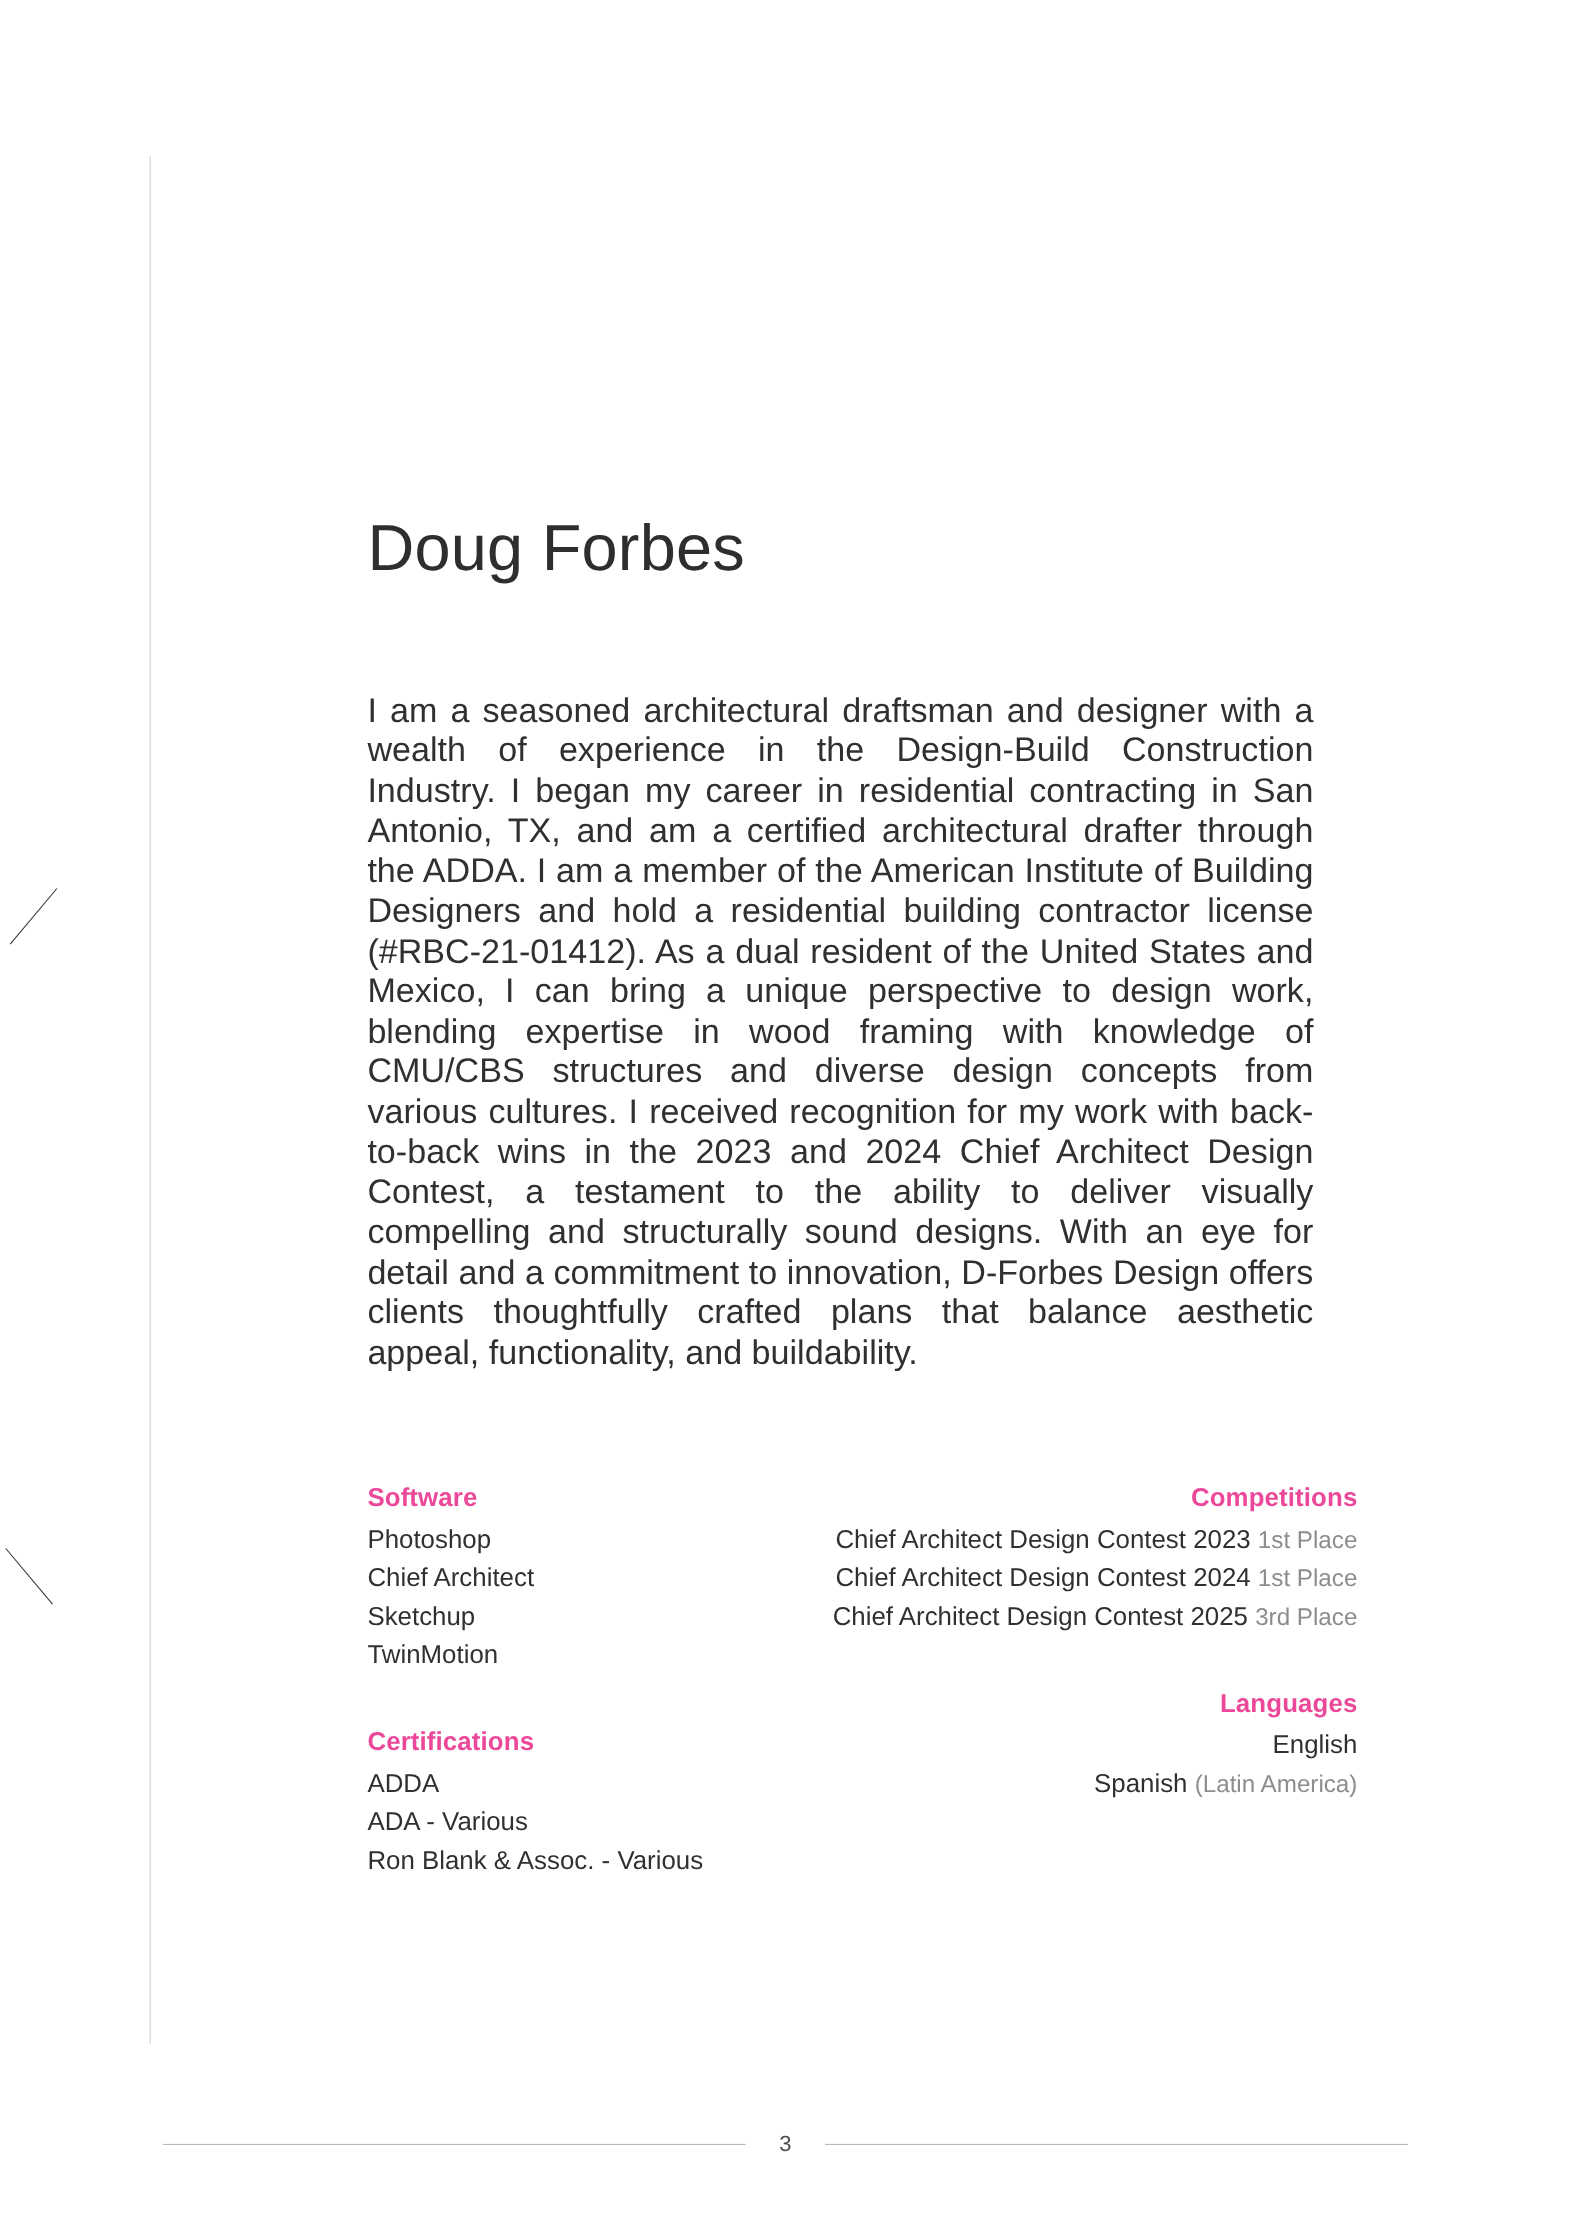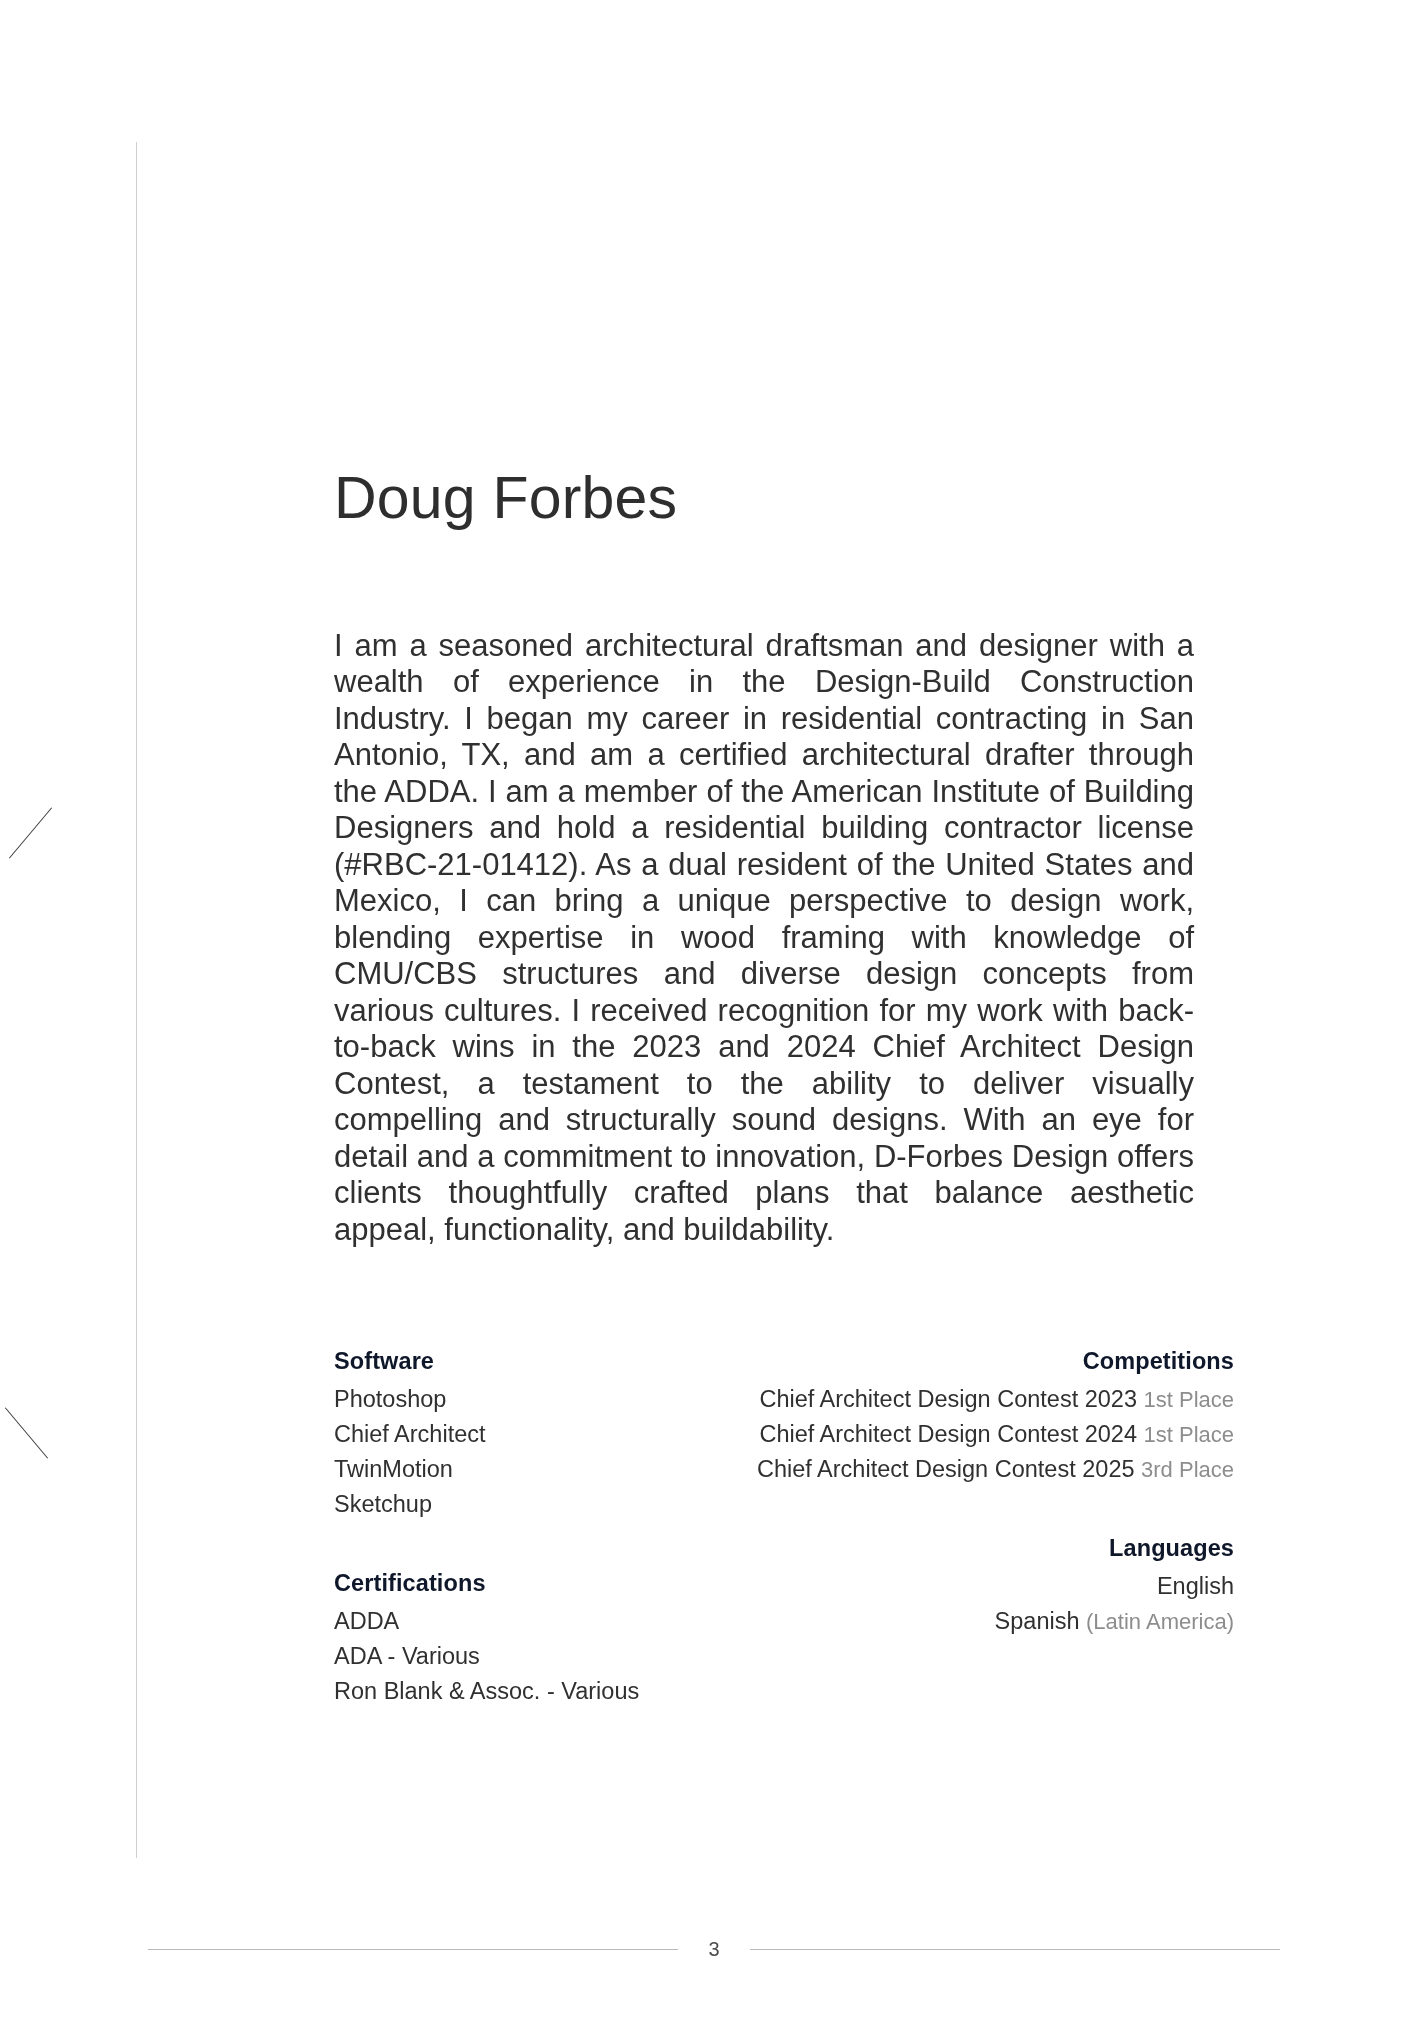--- a/index.html
+++ b/index.html
@@ -89,21 +89,21 @@
     text-align: right;
   }
 
   .block + .block {
     margin-top: 48px;
   }
   .block-title {
     font-size: 23.5px;
     font-weight: 700;
     letter-spacing: 0.1px;
-    color: #0f172a;
+    color: #ec4899;
     margin: 0 0 7px 0;
   }
   .item {
     font-size: 23.5px;
     line-height: 35px;
     color: #303030;
     white-space: nowrap;
   }
   .item .qualifier {
     color: #8d8d8d;
@@ -146,22 +146,22 @@
     <p class="summary">I am a seasoned architectural draftsman and designer with a wealth of experience in the Design-Build Construction Industry. I began my career in residential contracting in San Antonio, TX, and am a certified architectural drafter through the ADDA. I am a member of the American Institute of Building Designers and hold a residential building contractor license (#RBC-21-01412). As a dual resident of the United States and Mexico, I can bring a unique perspective to design work, blending expertise in wood framing with knowledge of CMU/CBS structures and diverse design concepts from various cultures. I received recognition for my work with back-to-back wins in the 2023 and 2024 Chief Architect Design Contest, a testament to the ability to deliver visually compelling and structurally sound designs. With an eye for detail and a commitment to innovation, D-Forbes Design offers clients thoughtfully crafted plans that balance aesthetic appeal, functionality, and buildability.</p>
 
     <div class="columns">
 
       <div class="col-left">
 
         <div class="block">
           <div class="block-title">Software</div>
           <div class="item">Photoshop</div>
           <div class="item">Chief Architect</div>
+          <div class="item">Sketchup</div>
           <div class="item">TwinMotion</div>
-          <div class="item">Sketchup</div>
         </div>
 
         <div class="block">
           <div class="block-title">Certifications</div>
           <div class="item">ADDA</div>
           <div class="item">ADA - Various</div>
           <div class="item">Ron Blank &amp; Assoc.  - Various</div>
         </div>
 
       </div>

